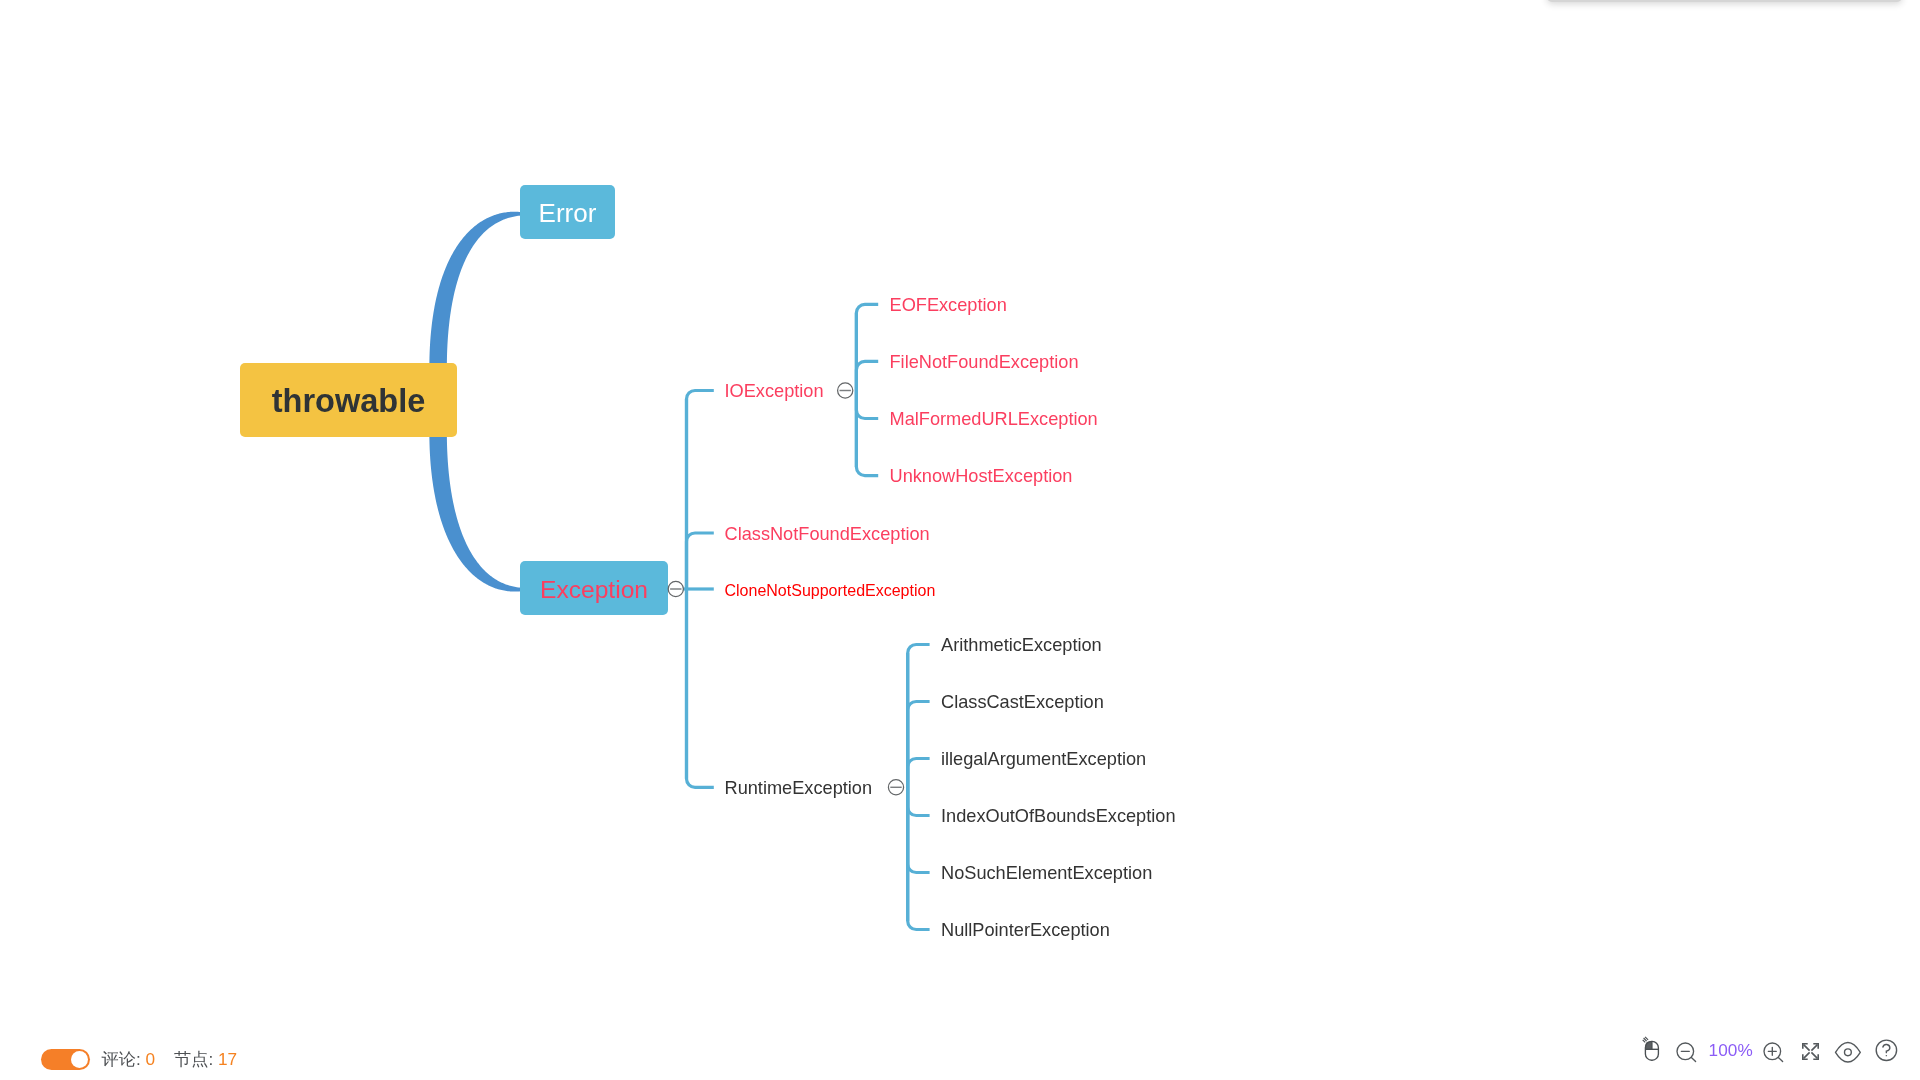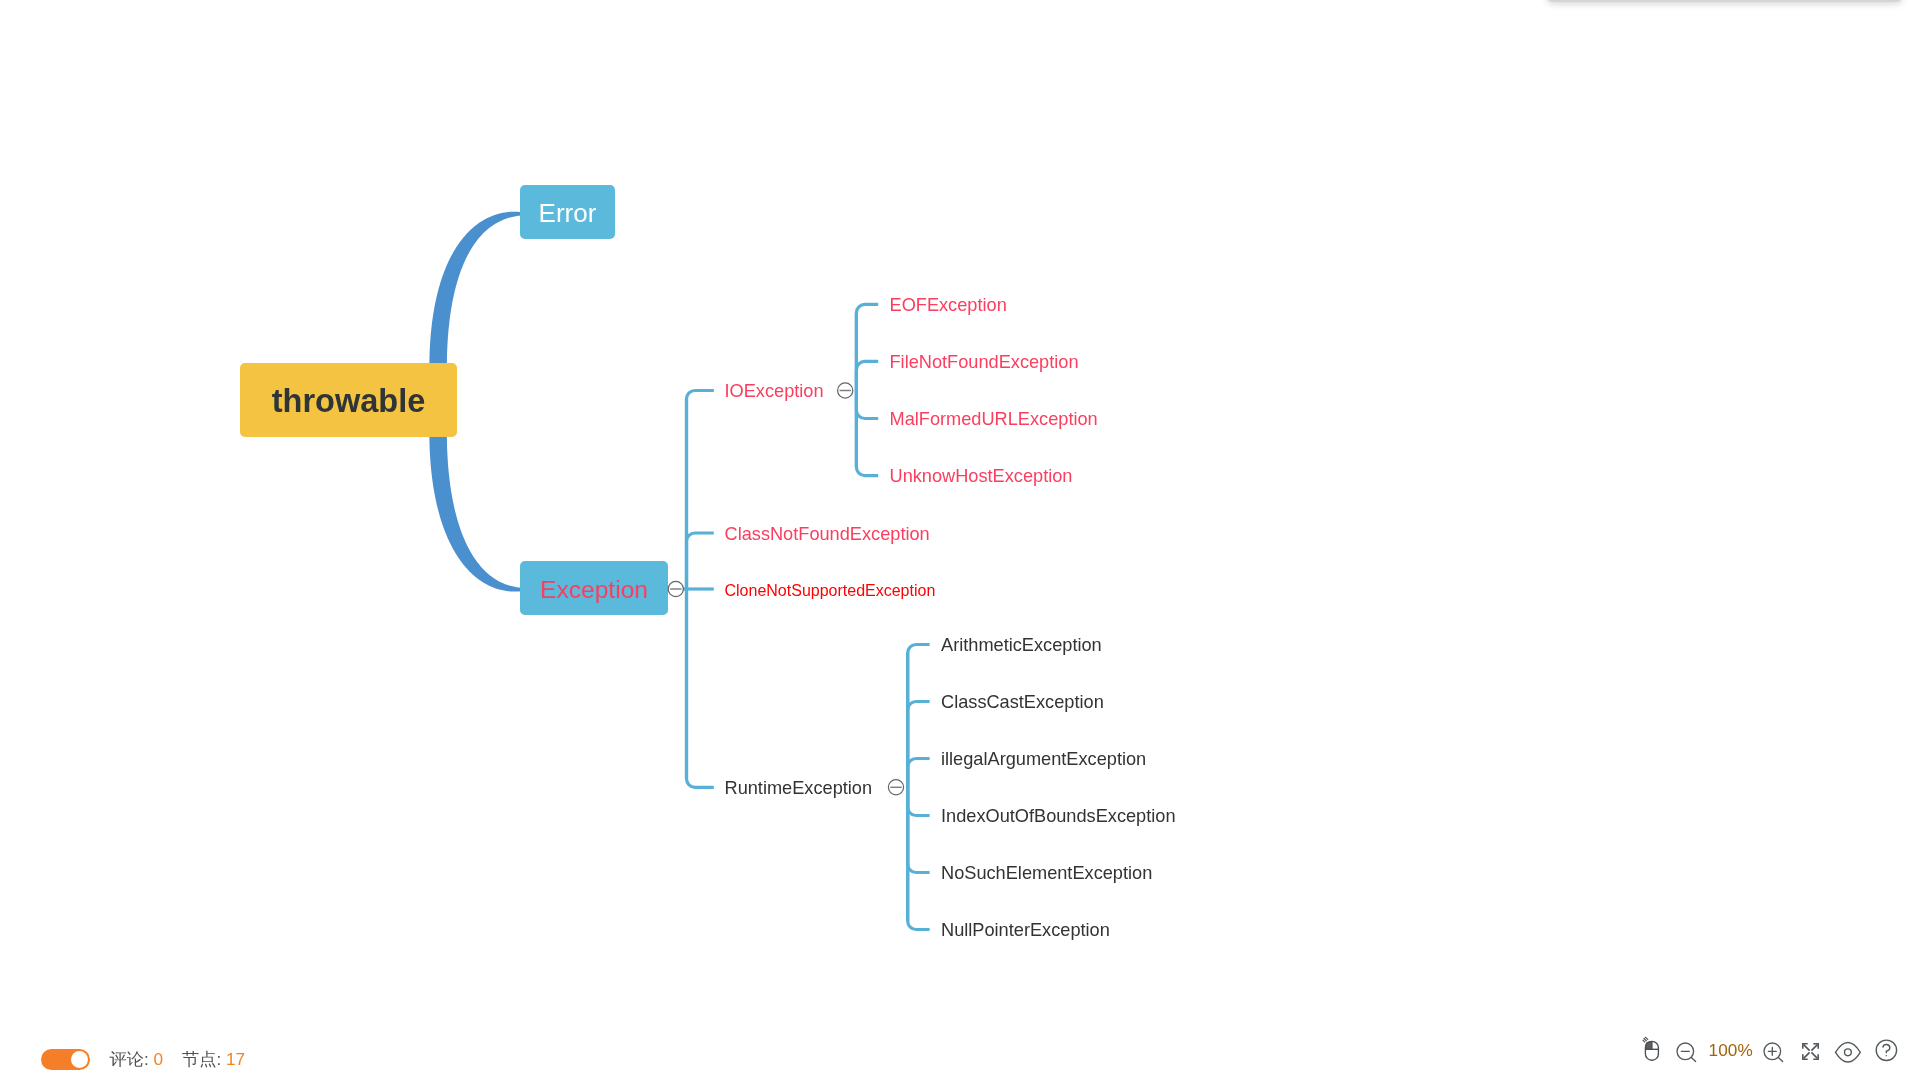--- a/index.html
+++ b/index.html
@@ -16,26 +16,26 @@
 
   
   .bottom-left{position:absolute;left:40.5px;top:1048.5px;display:flex;align-items:center;}
   .toggle{width:49px;height:21px;border-radius:10.5px;background:#f57f28;position:relative;
           cursor:pointer;flex:none;}
   .toggle .knob{position:absolute;top:2px;right:1.5px;width:17px;height:17px;border-radius:50%;
           background:#fff;}
   .stat{font-size:17.2px;color:#4d5053;white-space:nowrap;line-height:21px;
         font-family:"Liberation Sans",sans-serif;}
   .stat .num{color:#f58220;}
-  .stat.first{margin-left:20px;}
+  .stat.first{margin-left:12px;}
   .stat+.stat{margin-left:19px;}
 
   .bottom-right{position:absolute;left:0;top:0;width:1920px;height:1080px;pointer-events:none;}
   .tb-btn{position:absolute;cursor:pointer;pointer-events:auto;}
-  .zoom-label{position:absolute;font-size:17.2px;color:#a16207;letter-spacing:.1px;
+  .zoom-label{position:absolute;font-size:17.2px;color:#8b5cf6;letter-spacing:.1px;
               font-family:"Liberation Sans",sans-serif;}
 </style>
 </head>
 <body>
 
 <div id="stage">
 
   <div class="top-panel"></div>
 
   <svg id="mindmap" viewBox="0 0 1920 1080" xmlns="http://www.w3.org/2000/svg">

